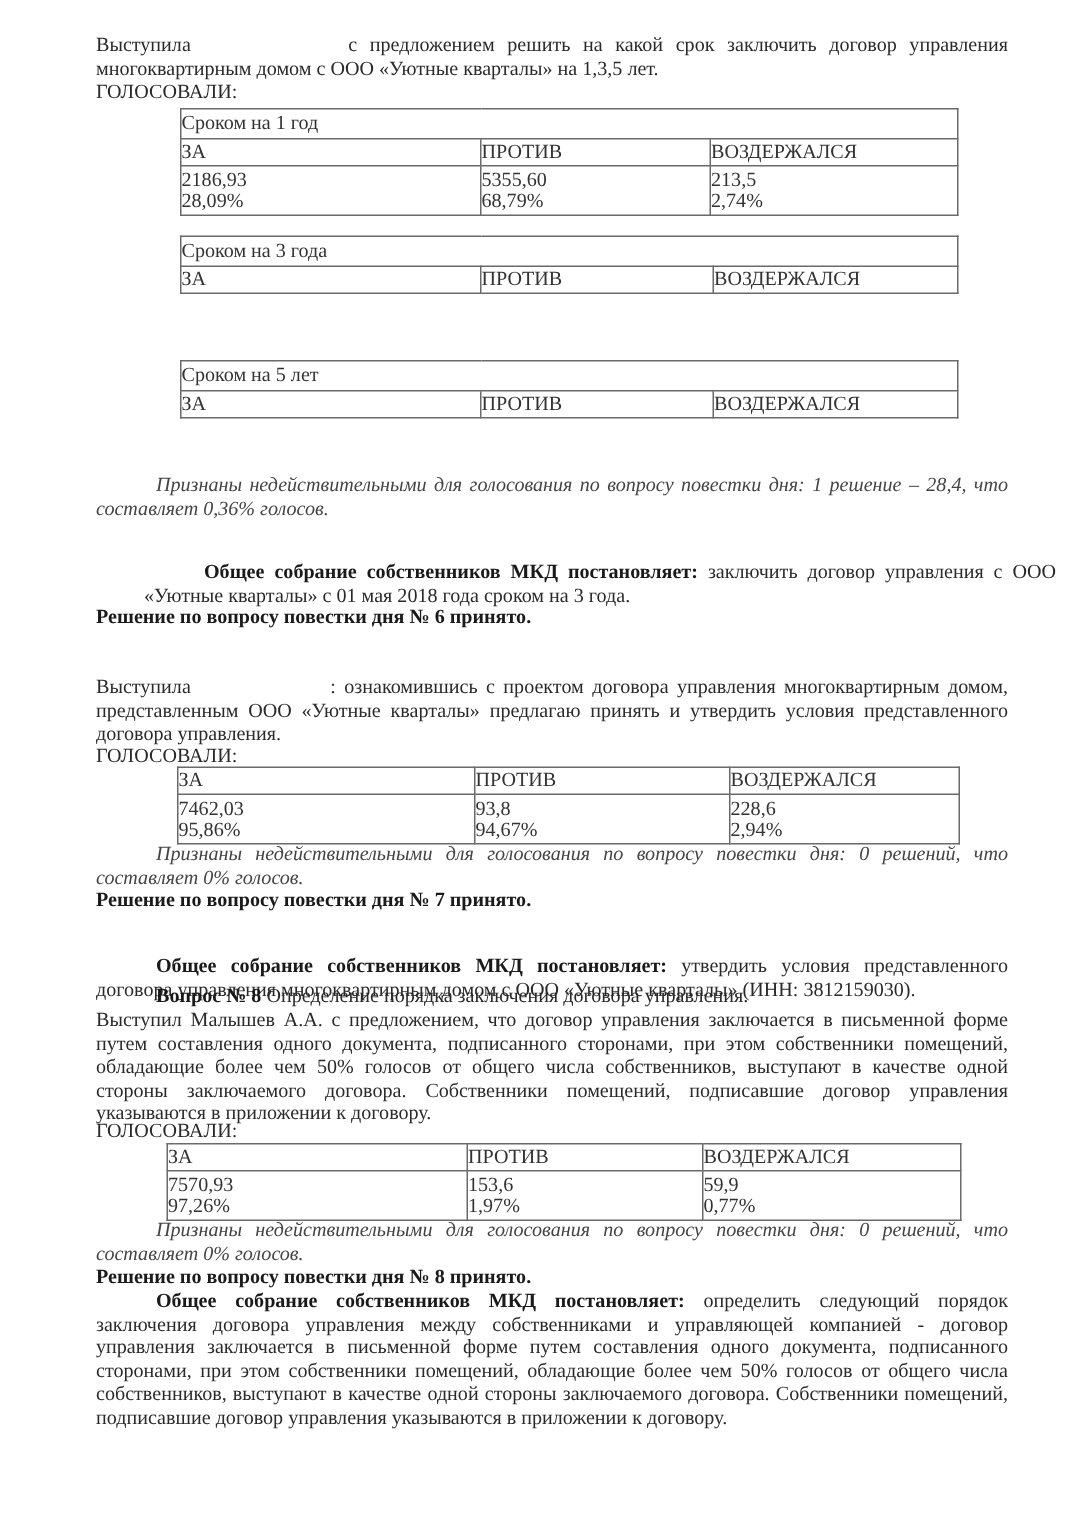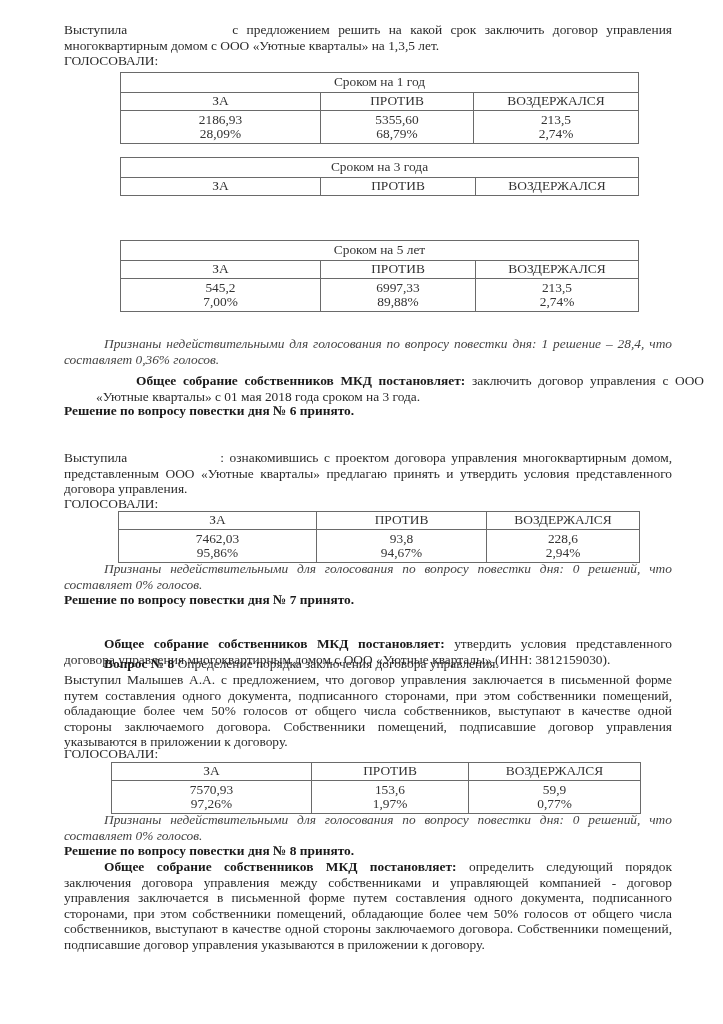--- a/index.html
+++ b/index.html
@@ -6,21 +6,21 @@
   body { width:723px; height:1024px; position:relative; overflow:hidden;
          font-family:"Liberation Serif", serif; color:#2a2a2a; font-size:13.4px; line-height:15.6px; }
   .page { position:absolute; left:0; top:0; width:614px; height:1024px; }
   .p { position:absolute; left:64px; width:608px; text-align:justify; }
   .p.ind { text-indent:40px; }
   .it { font-style:italic; color:#444; }
   .b { font-weight:bold; color:#1a1a1a; }
   .gap { display:inline-block; width:105px; }
   .gap2 { display:inline-block; width:93px; }
   table.vt { position:absolute; border-collapse:collapse; table-layout:fixed; font-size:13.4px; }
-  table.vt td { border:1px solid #6a6a6a; text-align:center; padding:0; line-height:14.5px; color:#333; }
+  table.vt td { border:1px solid #6a6a6a; padding:0; line-height:14.5px; color:#333; }
   table.vt td.cap { height:19px; }
   table.vt td.hd { height:17px; }
   table.vt td.val { height:32px; }
 </style>
 </head>
 <body>
 
 <div class="page">
 
   <div class="p" style="top:22px;">
@@ -86,38 +86,24 @@
       </colgroup>
     <tbody>
         <tr>
           <td class="cap" colspan="3">Сроком на 5 лет</td>
         </tr>
     <tr>
       <td class="hd">ЗА</td>
       <td class="hd">ПРОТИВ</td>
       <td class="hd">ВОЗДЕРЖАЛСЯ</td>
     </tr>
-    <tr>
-      <td class="val">
-            <div>545,2</div>
-            <div>7,00%</div>
-          </td>
-      <td class="val">
-            <div>6997,33</div>
-            <div>89,88%</div>
-          </td>
-      <td class="val">
-            <div>213,5</div>
-            <div>2,74%</div>
-          </td>
-    </tr>
   </tbody>
     </table>
 
-  <div class="p ind it" style="top:336px;">Признаны недействительными для голосования по вопросу повестки дня: 1 решение – 28,4, что составляет 0,36% голосов.</div>
+  <div class="p ind it" style="top:315px;">Признаны недействительными для голосования по вопросу повестки дня: 1 решение – 28,4, что составляет 0,36% голосов.</div>
   <div class="p b" style="top:357px;margin-top:46px;">Решение по вопросу повестки дня № 6 принято.</div>
   <div class="p ind" style="top:373px;margin-left:32px;">
     <span class="b">Общее собрание собственников МКД постановляет:</span><span> заключить договор управления с ООО «Уютные кварталы» с 01 мая 2018 года сроком на 3 года.</span>
   </div>
 
   <div class="p" style="top:450px;">
     <span>Выступила</span><span class="gap2"></span><span>: ознакомившись с проектом договора управления многоквартирным домом, представленным ООО «Уютные кварталы» предлагаю принять и утвердить условия представленного договора управления.</span>
   </div>
   <div class="p" style="top:496px;">ГОЛОСОВАЛИ:</div>
 

